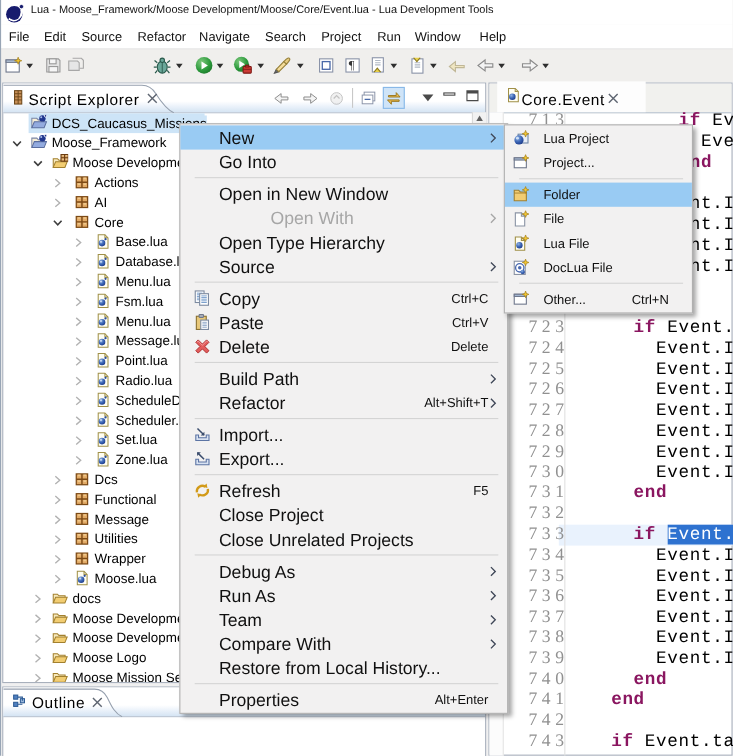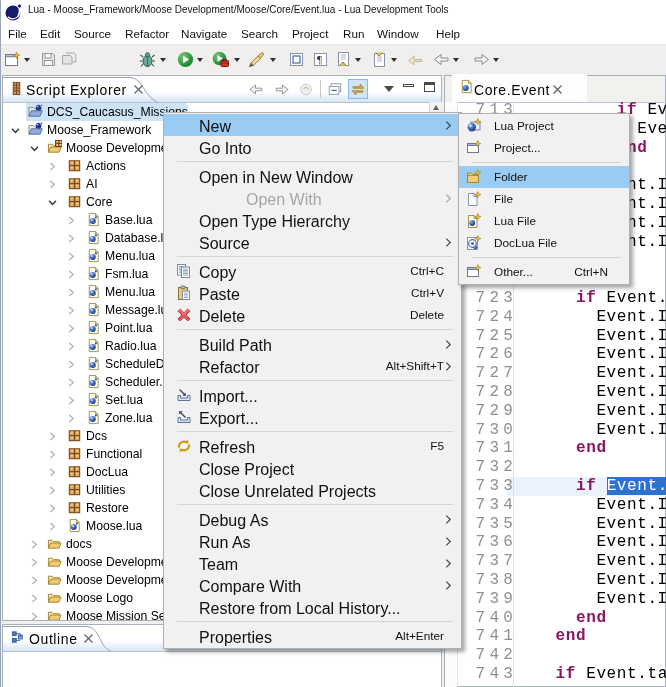--- a/index.html
+++ b/index.html
@@ -32,21 +32,21 @@
 .trow { position:absolute; left:0; height:18px; width:440px; }
 .tw { position:absolute; top:3px; width:11px; height:13px; }
 .i16 { position:absolute; top:1px; width:15px; height:15px; }
 .trlab { position:absolute; top:2.5px; font-size:12.2px; color:#000; white-space:nowrap; }
 .trsel { background:#cde4f7; }
 .selbg { position:absolute; top:0; height:18px; width:160px; background:#cde4f7; }
 
 
 #ruler { position:absolute; left:445px; top:102px; width:13px; height:585px; background:#fcfcfc; border-right:1px solid #e4e4e4; }
 #lnums { position:absolute; left:457px; top:101.1px; width:60px; text-align:right; letter-spacing:4.2px;
-  font-family:Liberation Mono, monospace; font-size:16px; line-height:18.8px; color:#909090; }
+  font-family:Liberation Serif, serif; font-size:16px; line-height:18.8px; color:#909090; }
 #lncol { position:absolute; left:513px; top:102px; width:1px; height:585px; background:#e0e0e0; }
 #code { position:absolute; left:514.8px; top:101.1px;
   font-family:"Liberation Mono",monospace; font-size:16px; letter-spacing:0.6px; line-height:18.8px; color:#000; white-space:pre; }
 .cl { height:18.8px; }
 .kw { color:#8a1660; font-weight:bold; }
 .sel { background:#2e72d0; color:#fff; }
 #curline { position:absolute; left:508px; top:477.1px; width:158px; height:18.8px; background:#e9f2fd; }
 
 
 #ctxmenu { position:absolute; left:163px; top:112px; width:299px; background:#f2f1f1;
@@ -486,21 +486,21 @@
     </div>
 <div class="trow" style="top:360.5px">
       <svg class="tw" style="left:47px" viewBox="0 0 10 14">
         <path d="M2.6 3.2 L7 7 L2.6 10.8" fill="none" stroke="#b2b2b2" stroke-width="1.35"></path>
       </svg>
       <svg class="i16" style="left:67px" viewBox="0 0 16 16">
         <rect x="2.5" y="3" width="11" height="10.5" fill="#e2aa66" stroke="#7c4a16" stroke-width="1.2"></rect>
         <path d="M8 3 V13.5 M2.5 8.2 H13.5" stroke="#7c4a16" stroke-width="1.4" fill="none"></path>
         <path d="M4 4.5 h2.5 M9.5 4.5 H12 M4 10 h2.5 M9.5 10 H12" stroke="#f2cf96" stroke-width="1.6" fill="none" opacity="0.8"></path>
       </svg>
-      <span class="trlab" style="left:86px">DocLua</span>
+      <span class="trlab" style="left:86px">Message</span>
     </div>
 <div class="trow" style="top:378.5px">
       <svg class="tw" style="left:47px" viewBox="0 0 10 14">
         <path d="M2.6 3.2 L7 7 L2.6 10.8" fill="none" stroke="#b2b2b2" stroke-width="1.35"></path>
       </svg>
       <svg class="i16" style="left:67px" viewBox="0 0 16 16">
         <rect x="2.5" y="3" width="11" height="10.5" fill="#e2aa66" stroke="#7c4a16" stroke-width="1.2"></rect>
         <path d="M8 3 V13.5 M2.5 8.2 H13.5" stroke="#7c4a16" stroke-width="1.4" fill="none"></path>
         <path d="M4 4.5 h2.5 M9.5 4.5 H12 M4 10 h2.5 M9.5 10 H12" stroke="#f2cf96" stroke-width="1.6" fill="none" opacity="0.8"></path>
       </svg>
@@ -508,21 +508,21 @@
     </div>
 <div class="trow" style="top:396.5px">
       <svg class="tw" style="left:47px" viewBox="0 0 10 14">
         <path d="M2.6 3.2 L7 7 L2.6 10.8" fill="none" stroke="#b2b2b2" stroke-width="1.35"></path>
       </svg>
       <svg class="i16" style="left:67px" viewBox="0 0 16 16">
         <rect x="2.5" y="3" width="11" height="10.5" fill="#e2aa66" stroke="#7c4a16" stroke-width="1.2"></rect>
         <path d="M8 3 V13.5 M2.5 8.2 H13.5" stroke="#7c4a16" stroke-width="1.4" fill="none"></path>
         <path d="M4 4.5 h2.5 M9.5 4.5 H12 M4 10 h2.5 M9.5 10 H12" stroke="#f2cf96" stroke-width="1.6" fill="none" opacity="0.8"></path>
       </svg>
-      <span class="trlab" style="left:86px">Restore</span>
+      <span class="trlab" style="left:86px">Wrapper</span>
     </div>
 <div class="trow" style="top:414.5px">
       <svg class="tw" style="left:47px" viewBox="0 0 10 14">
         <path d="M2.6 3.2 L7 7 L2.6 10.8" fill="none" stroke="#b2b2b2" stroke-width="1.35"></path>
       </svg>
       <svg class="i16" style="left:67px" viewBox="0 0 16 16">
         <path d="M3.5 1.5 H10 L13 4.5 V14.5 H3.5 Z" fill="#fffef2" stroke="#a09048" stroke-width="1"></path>
         <path d="M10 1.5 V4.5 H13" fill="none" stroke="#a09048" stroke-width="1"></path>
         <circle cx="7.2" cy="9.6" r="3.2" fill="url(#gball)"></circle>
         <circle cx="6.2" cy="8.4" r="1" fill="#cfe0f5" opacity="0.9"></circle>

